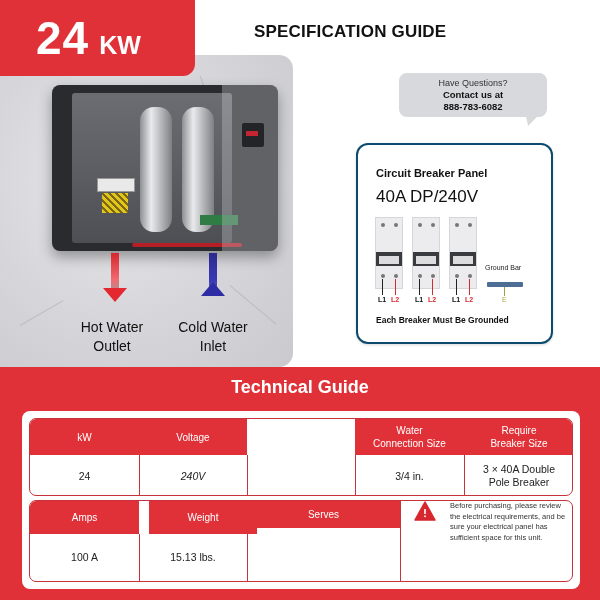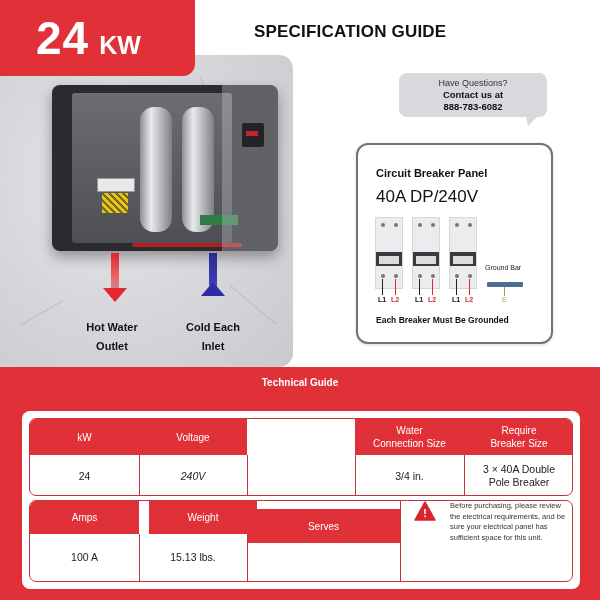--- a/index.html
+++ b/index.html
@@ -42,21 +42,21 @@
 
     .arrow-shaft { position: absolute; width: 8px; }
     .arrow-hot-shaft { left: 111px; top: 198px; height: 38px; background: linear-gradient(180deg,#d8262e,#f06a70 70%,rgba(240,106,112,0.3)); }
     .arrow-cold-shaft { left: 209px; top: 198px; height: 40px; background: linear-gradient(180deg,#2c2a8f,#3b39b5 70%,rgba(59,57,181,0.4)); }
     .arrow-head { position: absolute; width: 0; height: 0; }
     .arrow-hot-head { left: 103px; top: 233px; border-left: 12px solid transparent; border-right: 12px solid transparent; border-top: 14px solid #e3282f; }
     .arrow-cold-head { left: 201px; top: 227px; border-left: 12px solid transparent; border-right: 12px solid transparent; border-bottom: 14px solid #2e2ca5; }
 
     .flow-label {
       position: absolute; top: 263px; width: 110px; text-align: center;
-      font-size: 11px; font-weight: 700; line-height: 19px; color: #111;
+      font-size: 14px; font-weight: 400; line-height: 19px; color: #111;
     }
     .hot-label { left: 57px; }
     .cold-label { left: 158px; }
 
     
     .badge {
       position: absolute; left: 0; top: 0; width: 195px; height: 76px;
       background: #e03138; border-radius: 0 0 12px 0;
       color: #fff; display: flex; align-items: baseline; padding-left: 36px; padding-top: 10px;
     }
@@ -77,21 +77,21 @@
       border-left: 6px solid transparent; border-right: 6px solid transparent; border-top: 10px solid #d8d9dc;
       transform: skewX(-20deg);
     }
     .bubble-line1 { font-size: 9px; color: #333; line-height: 12px; }
     .bubble-line2 { font-size: 9.5px; font-weight: 700; color: #111; line-height: 12px; }
     .bubble-line3 { font-size: 9.5px; font-weight: 700; color: #111; line-height: 12px; }
 
     
     .breaker-card {
       position: absolute; left: 356px; top: 143px; width: 197px; height: 201px;
-      border: 2px solid #737373; border-radius: 12px; background: #fff;
+      border: 2px solid #0c4a6e; border-radius: 12px; background: #fff;
       box-shadow: 0 1px 3px rgba(0,0,0,0.15);
     }
     .breaker-title { position: absolute; left: 18px; top: 22px; font-size: 11px; font-weight: 600; color: #111; }
     .breaker-rating { position: absolute; left: 18px; top: 42px; font-size: 17px; font-weight: 500; color: #111; }
     .breaker-unit { position: absolute; top: 72px; width: 28px; height: 72px; background: #ececee; border: 1px solid #d6d6d8; }
     .breaker-unit .dot { position: absolute; top: 5px; width: 4px; height: 4px; border-radius: 50%; background: #777; }
     .breaker-unit .switch { position: absolute; left: 0; top: 34px; width: 26px; height: 14px; background: #3a3b3e; }
     .breaker-unit .switch::after { content: ""; position: absolute; left: 3px; top: 4px; width: 20px; height: 8px; background: #dcdcde; }
     .breaker-unit .screw { position: absolute; top: 56px; width: 4px; height: 4px; border-radius: 50%; background: #777; }
     .wire { position: absolute; top: 134px; width: 1px; height: 16px; }
@@ -105,21 +105,21 @@
     .ground-wire { position: absolute; left: 146px; top: 142px; width: 1px; height: 9px; background: #9aa34a; }
     .ground-e { position: absolute; left: 144px; top: 151px; font-size: 7px; color: #b8a94a; }
     .breaker-note { position: absolute; left: 18px; top: 170px; font-size: 8.5px; font-weight: 600; color: #111; }
 
     
     .tech-section {
       position: absolute; left: 0; top: 367px; width: 600px; height: 233px; background: #e03138;
     }
     .tech-title {
       position: absolute; left: 0; top: 10px; width: 600px; text-align: center;
-      color: #fff; font-size: 10px; font-weight: 700;
+      color: #fff; font-size: 18px; font-weight: 700;
     }
     .tech-card {
       position: absolute; left: 22px; top: 44px; width: 558px; height: 178px;
       background: #fff; border-radius: 8px;
     }
     .grid-table {
       position: absolute; border: 1px solid #c7333a; border-radius: 7px; overflow: hidden; background: #fff;
     }
     .row1 { left: 7px; top: 7px; width: 544px; height: 78px; }
     .row2 { left: 7px; top: 89px; width: 544px; height: 82px; }
@@ -163,21 +163,21 @@
   <div class="arrow-shaft arrow-hot-shaft"></div>
   <div class="arrow-head arrow-hot-head"></div>
   <div class="arrow-shaft arrow-cold-shaft"></div>
   <div class="arrow-head arrow-cold-head"></div>
 
   <div class="flow-label hot-label">
     <div>Hot Water</div>
     <div>Outlet</div>
   </div>
   <div class="flow-label cold-label">
-    <div>Cold Each</div>
+    <div>Cold Water</div>
     <div>Inlet</div>
   </div>
 </div>
 
 <div class="badge">
   <span class="badge-number">24</span>
   <span class="badge-unit">KW</span>
 </div>
 
 <div class="spec-title">SPECIFICATION GUIDE</div>
@@ -278,21 +278,21 @@
       <div class="vline" style="left:434px;top:36px;height:42px;"></div>
     </div>
 
     <div class="grid-table row2">
       <div class="cell cell-head" style="left:0;top:0;width:109px;height:33px;">
         <span>Amps</span>
       </div>
       <div class="cell cell-head" style="left:119px;top:0;width:108px;height:33px;">
         <span>Weight</span>
       </div>
-      <div class="cell cell-head" style="left:217px;top:8px;width:153px;height:34px;justify-content:center;">
+      <div class="cell cell-head" style="left:217px;top:0;width:153px;height:27px;justify-content:center;">
         <span>Serves</span>
       </div>
 
       <div class="cell" style="left:0;top:33px;width:109px;height:47px;">
         <span>100 A</span>
       </div>
       <div class="cell" style="left:109px;top:33px;width:108px;height:47px;">
         <span>15.13 lbs.</span>
       </div>
 

